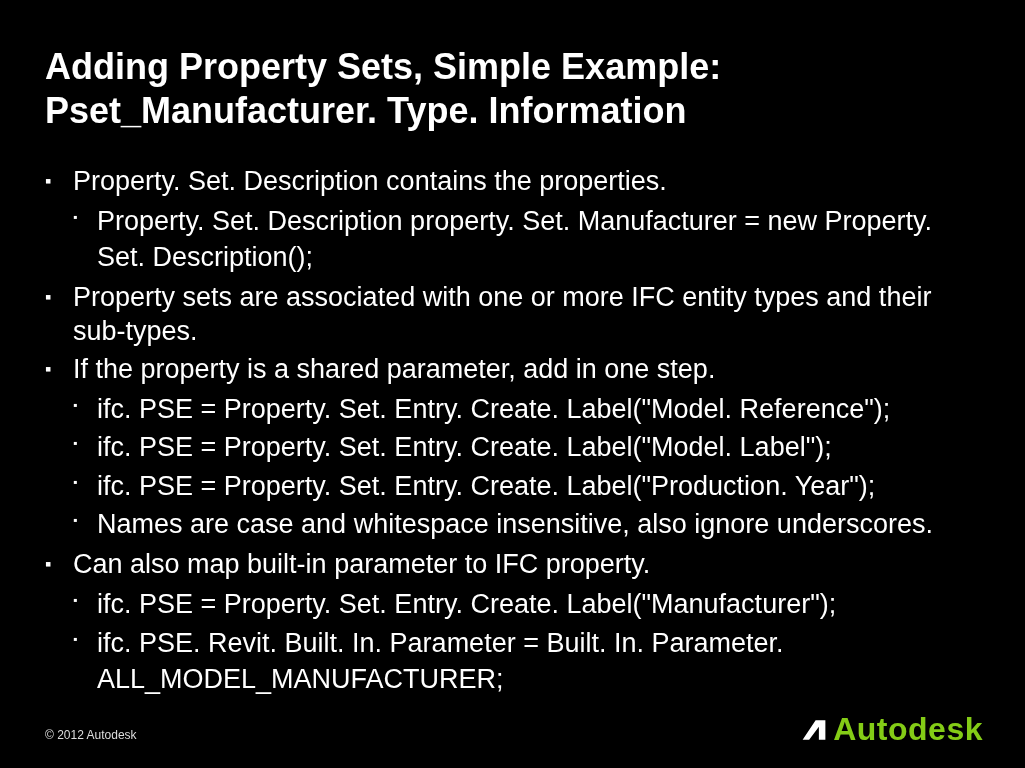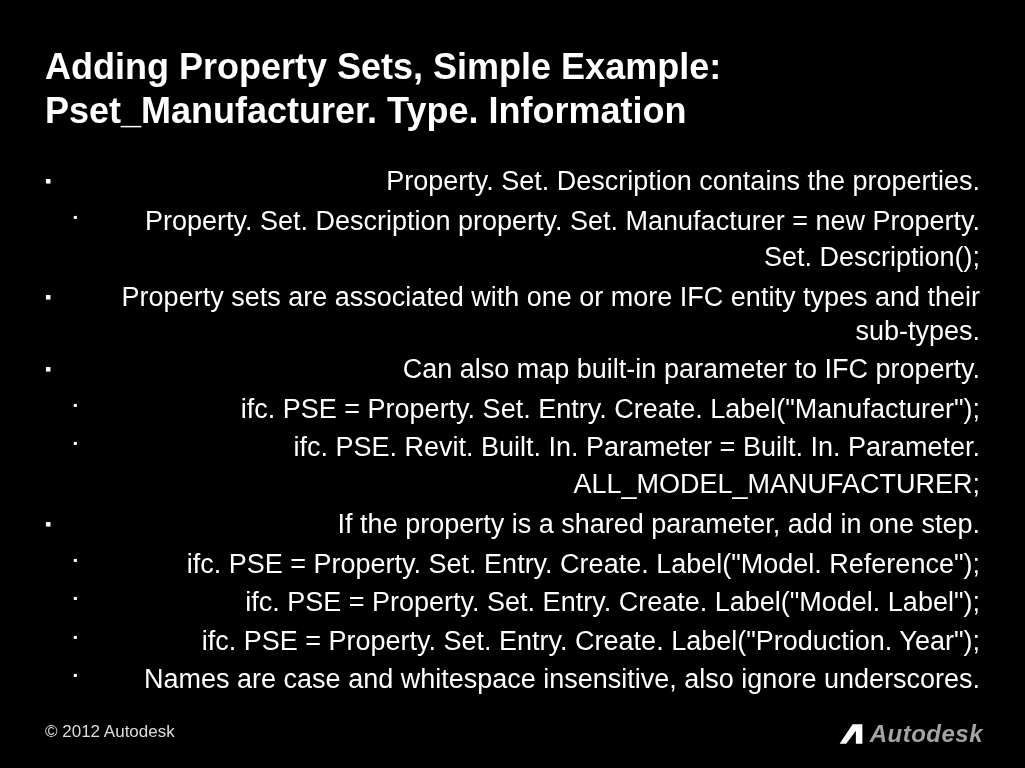--- a/index.html
+++ b/index.html
@@ -29,21 +29,20 @@
     list-style: none;
     padding: 0;
     margin: 0;
   }
   ul.lvl1 > li {
     position: relative;
     padding-left: 28px;
     font-size: 27px;
     line-height: 1.25;
     margin-bottom: 4px;
-    text-align: right;
   }
   ul.lvl1 > li::before {
     content: "\25AA";
     position: absolute;
     left: 0;
     top: 5px;
     font-size: 18px;
     color: #fff;
   }
   ul.lvl2 {
@@ -63,73 +62,72 @@
     position: absolute;
     left: 0;
     top: 6px;
     font-size: 12px;
     color: #fff;
   }
   .footer {
     position: absolute;
     left: 45px;
     bottom: 26px;
-    font-size: 17px;
+    font-size: 12px;
     color: #ddd;
   }
   .logo {
     position: absolute;
     right: 42px;
     bottom: 20px;
     display: flex;
     align-items: center;
     gap: 6px;
   }
   .logo-mark {
     width: 26px;
     height: 26px;
   }
   .logo-text {
-    font-size: 24px;
+    font-size: 32px;
     font-weight: bold;
     letter-spacing: 0.5px;
-    color: #a3a3a3;
-    font-style: italic;
+    color: #84cc16;
   }
 </style>
 </head>
 <body>
 
 <div class="slide">
   <h1 class="title">Adding Property Sets, Simple Example: Pset_Manufacturer. Type. Information</h1>
 
   <ul class="lvl1">
     <li>
       <span>Property. Set. Description contains the properties.</span>
       <ul class="lvl2">
         <li>Property. Set. Description property. Set. Manufacturer = new Property. Set. Description();</li>
       </ul>
     </li>
     <li>
       <span>Property sets are associated with one or more IFC entity types and their sub-types.</span>
     </li>
     <li>
-      <span>Can also map built-in parameter to IFC property.</span>
-      <ul class="lvl2">
-        <li>ifc. PSE = Property. Set. Entry. Create. Label("Manufacturer");</li>
-        <li>ifc. PSE. Revit. Built. In. Parameter = Built. In. Parameter. ALL_MODEL_MANUFACTURER;</li>
-      </ul>
-    </li>
-    <li>
       <span>If the property is a shared parameter, add in one step.</span>
       <ul class="lvl2">
         <li>ifc. PSE = Property. Set. Entry. Create. Label("Model. Reference");</li>
         <li>ifc. PSE = Property. Set. Entry. Create. Label("Model. Label");</li>
         <li>ifc. PSE = Property. Set. Entry. Create. Label("Production. Year");</li>
         <li>Names are case and whitespace insensitive, also ignore underscores.</li>
+      </ul>
+    </li>
+    <li>
+      <span>Can also map built-in parameter to IFC property.</span>
+      <ul class="lvl2">
+        <li>ifc. PSE = Property. Set. Entry. Create. Label("Manufacturer");</li>
+        <li>ifc. PSE. Revit. Built. In. Parameter = Built. In. Parameter. ALL_MODEL_MANUFACTURER;</li>
       </ul>
     </li>
   </ul>
 </div>
 
 <div class="footer">© 2012 Autodesk</div>
 
 <div class="logo">
   <svg class="logo-mark" viewBox="0 0 32 32">
     <path d="M2 28 L18 4 L30 4 L30 28 L22 28 L22 12 L10 28 Z" fill="#fff"></path>

